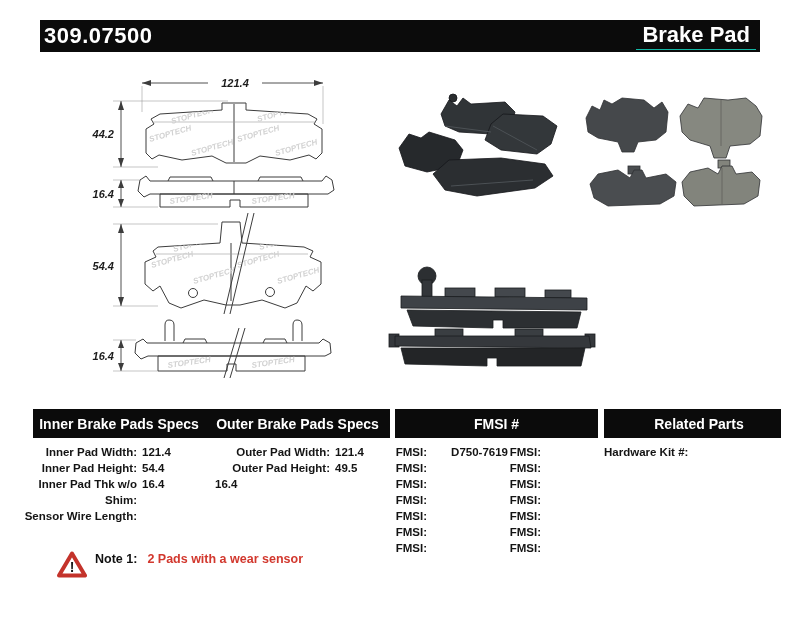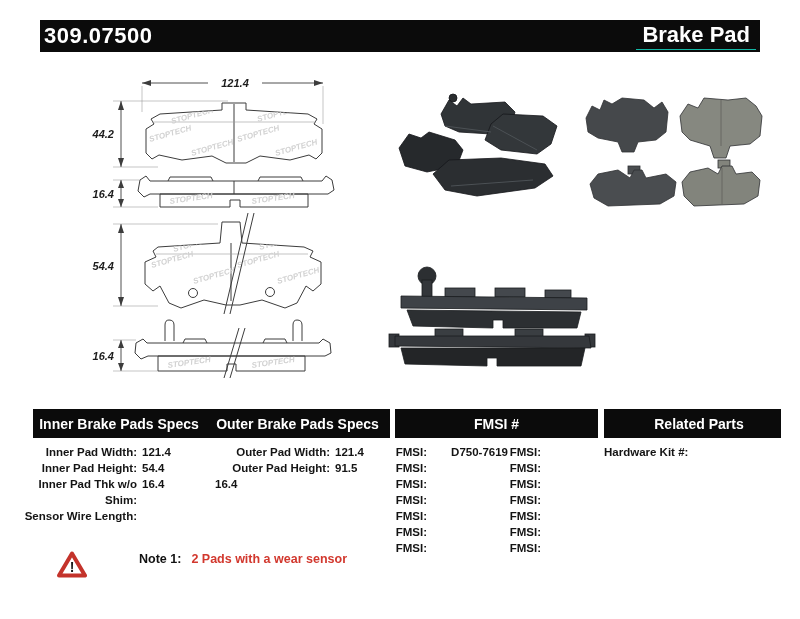--- a/index.html
+++ b/index.html
@@ -36,21 +36,21 @@
   .col-outer .val{width:54px;padding-left:5px;text-align:left;}
   .col-fmsi{left:394px;width:204px;text-align:right;}
   .col-fmsi .fl{width:33px;}
   .col-fmsi .fv{width:81px;}
   .col-fmsi .fl2{width:33px;}
   .col-fmsi .fv2{flex:1;}
   .col-rel{left:604px;width:164px;}
   .col-rel .lbl{margin-right:12px;}
   
   .notes{left:95px;top:551px;font-size:12.5px;font-weight:bold;line-height:17px;}
-  .note-line{display:flex;align-items:center;margin-left:44px;}
+  .note-line{display:flex;align-items:center;}
   .note-red{color:#d2382e;margin-left:10px;}
   .warn{left:57px;top:551px;}
   svg text{font-family:"Liberation Sans",sans-serif;}
   .dimtxt{font-size:11px;font-weight:bold;font-style:italic;fill:#1c1c1c;}
   .wm{font-size:8px;font-weight:bold;font-style:italic;fill:#d2d2d2;}
 </style>
 </head>
 <body>
 
 <div class="page">
@@ -250,21 +250,21 @@
       </div>
   </div>
 
   <div class="abs col col-outer">
     <div class="row">
         <span class="lbl">Outer Pad Width:</span>
         <span class="val">121.4</span>
       </div>
     <div class="row">
         <span class="lbl">Outer Pad Height:</span>
-        <span class="val">91.5</span>
+        <span class="val">49.5</span>
       </div>
     <div class="row">
         <span class="val">16.4</span>
       </div>
   </div>
 
   <div class="abs col col-fmsi">
     <div class="row">
         <span class="fl">FMSI:</span>
         <span class="fv">D750-7619</span>

